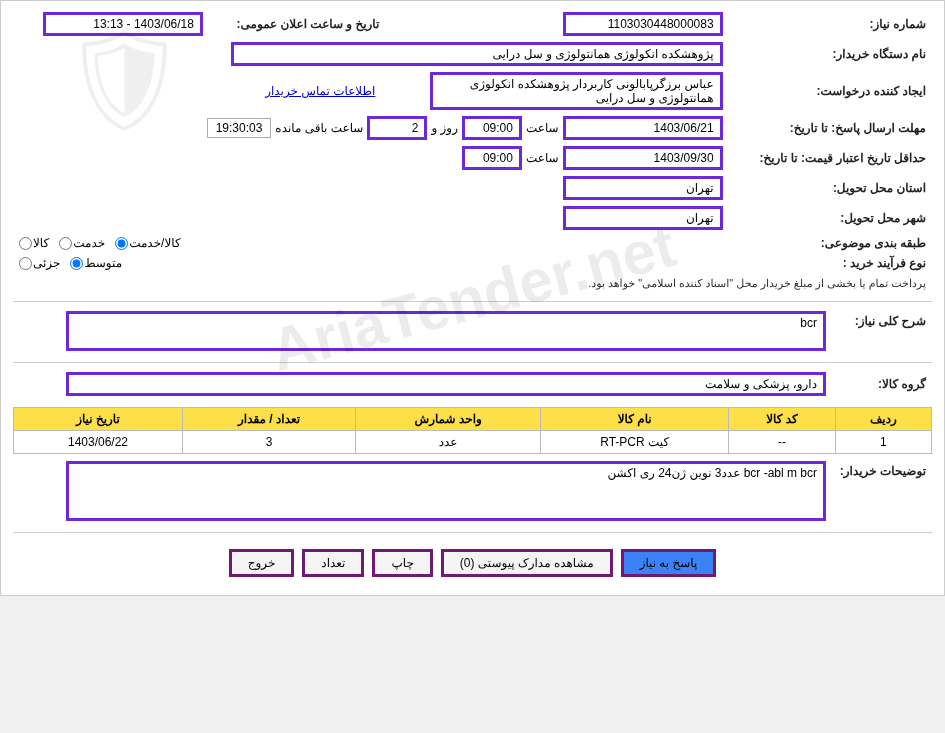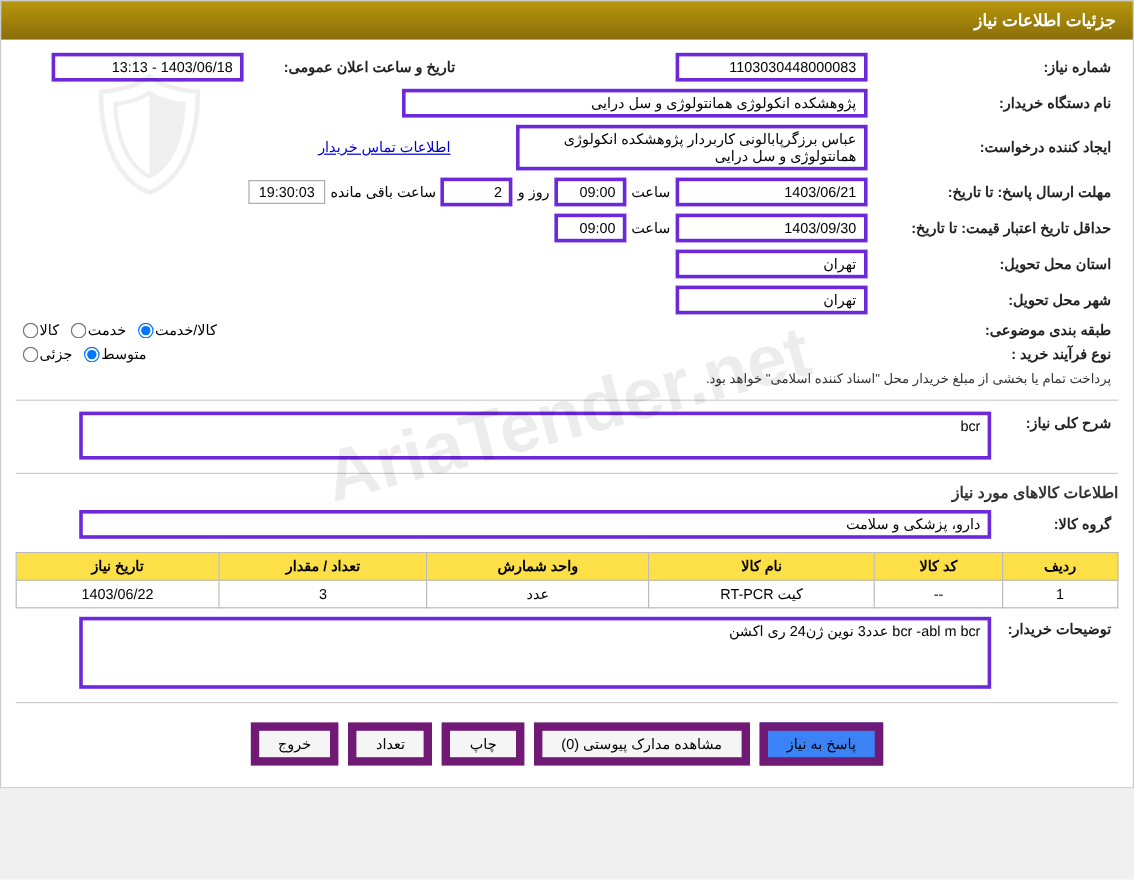--- a/index.html
+++ b/index.html
@@ -123,21 +123,21 @@
     }
     .bottom-buttons {
       display: flex;
       justify-content: center;
       gap: 8px;
       padding: 10px;
       flex-direction: row;
     }
     .btn {
       padding: 4px 16px;
-      border: 7px solid #701a75;
+      border: 3px solid #701a75;
       background: #f5f5f5;
       cursor: pointer;
       font-size: 12px;
       font-family: Tahoma, Arial, sans-serif;
     }
     .btn-primary {
       background: #3b82f6;
     }
     .timer-box {
       border: 1px solid #aaa;
@@ -164,23 +164,20 @@
       font-size: 100px;
       z-index: 0;
       pointer-events: none;
     }
   </style>
 </head>
 <body>
 
 <div class="page-wrapper">
 
-  <div class="header">
-    <span>جزئیات اطلاعات نیاز</span>
-  </div>
 
   <div class="content watermark-section">
     <div class="shield-watermark">🛡</div>
     <div class="watermark">AriaTender.net</div>
 
     <table class="info-table">
 
       <tbody>
           <tr>
         <td class="label-cell">شماره نیاز:</td>
@@ -190,21 +187,21 @@
         <td style="width:30px"></td>
         <td class="label-cell">تاریخ و ساعت اعلان عمومی:</td>
         <td class="value-cell">
           <span class="input-box input-medium">1403/06/18 - 13:13</span>
         </td>
       </tr>
 
       <tr>
         <td class="label-cell">نام دستگاه خریدار:</td>
         <td class="value-cell" colspan="4">
-          <span class="input-box" style="width:388px">پژوهشکده انکولوژی همانتولوژی و سل درایی</span>
+          <span class="input-box" style="width:492px">پژوهشکده انکولوژی همانتولوژی و سل درایی</span>
         </td>
       </tr>
 
       <tr>
         <td class="label-cell">ایجاد کننده درخواست:</td>
         <td class="value-cell" colspan="2">
           <span class="input-box" style="width:293px">عباس برزگرپابالونی کاربردار پژوهشکده انکولوژی همانتولوژی و سل درایی</span>
         </td>
         <td colspan="2" style="text-align:right; padding-right:10px">
           <span class="link-blue">اطلاعات تماس خریدار</span>
@@ -303,21 +300,20 @@
         <td class="label-cell" style="width:100px; vertical-align:top; padding-top:6px">شرح کلی نیاز:</td>
         <td>
           <div class="input-box" style="width:760px; min-height:40px; display:block;">bcr</div>
         </td>
       </tr>
     </tbody>
       </table>
 
     <hr class="section-separator">
 
-    <div class="section-title">اطلاعات کالاهای مورد نیاز</div>
 
     <table class="info-table">
       <tbody>
           <tr>
         <td class="label-cell" style="width:100px">گروه کالا:</td>
         <td>
           <span class="input-box" style="width:760px; display:inline-block;">دارو، پزشکی و سلامت</span>
         </td>
       </tr>
     </tbody>

